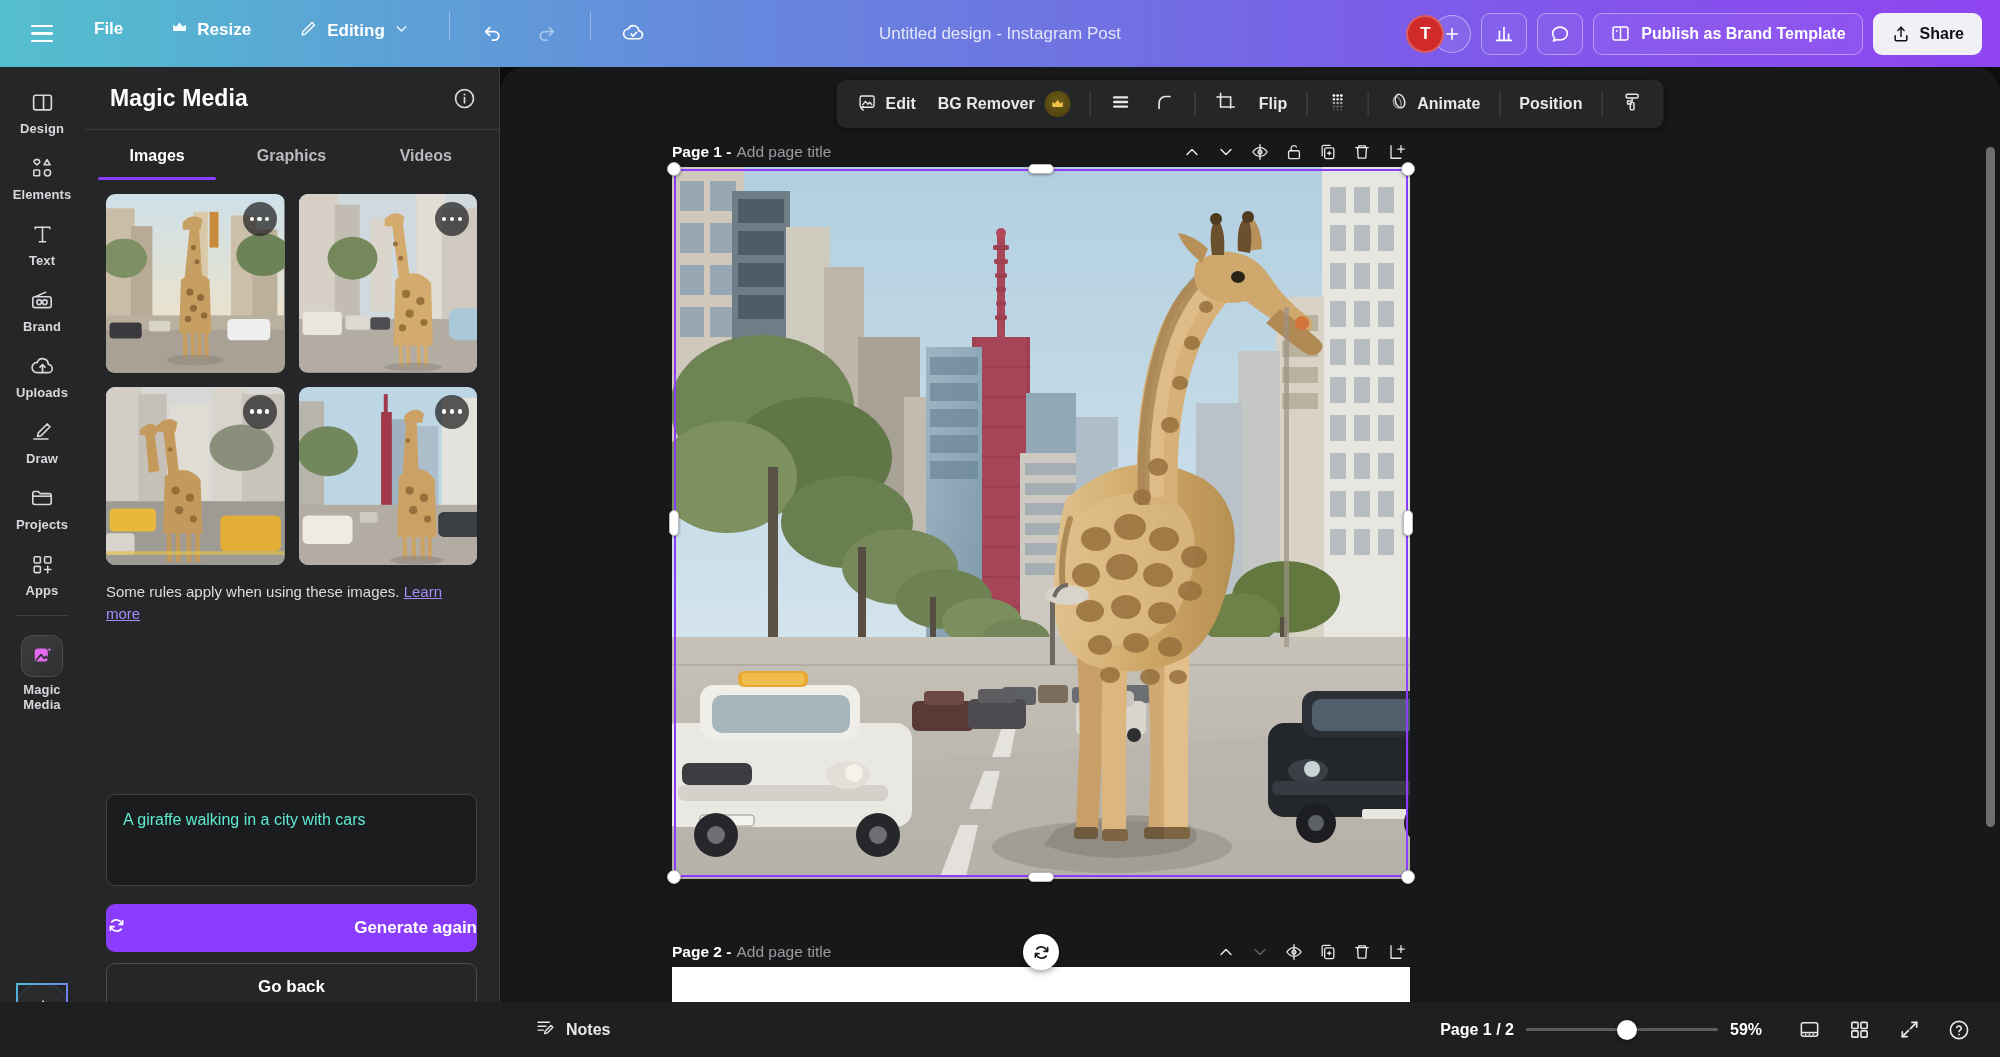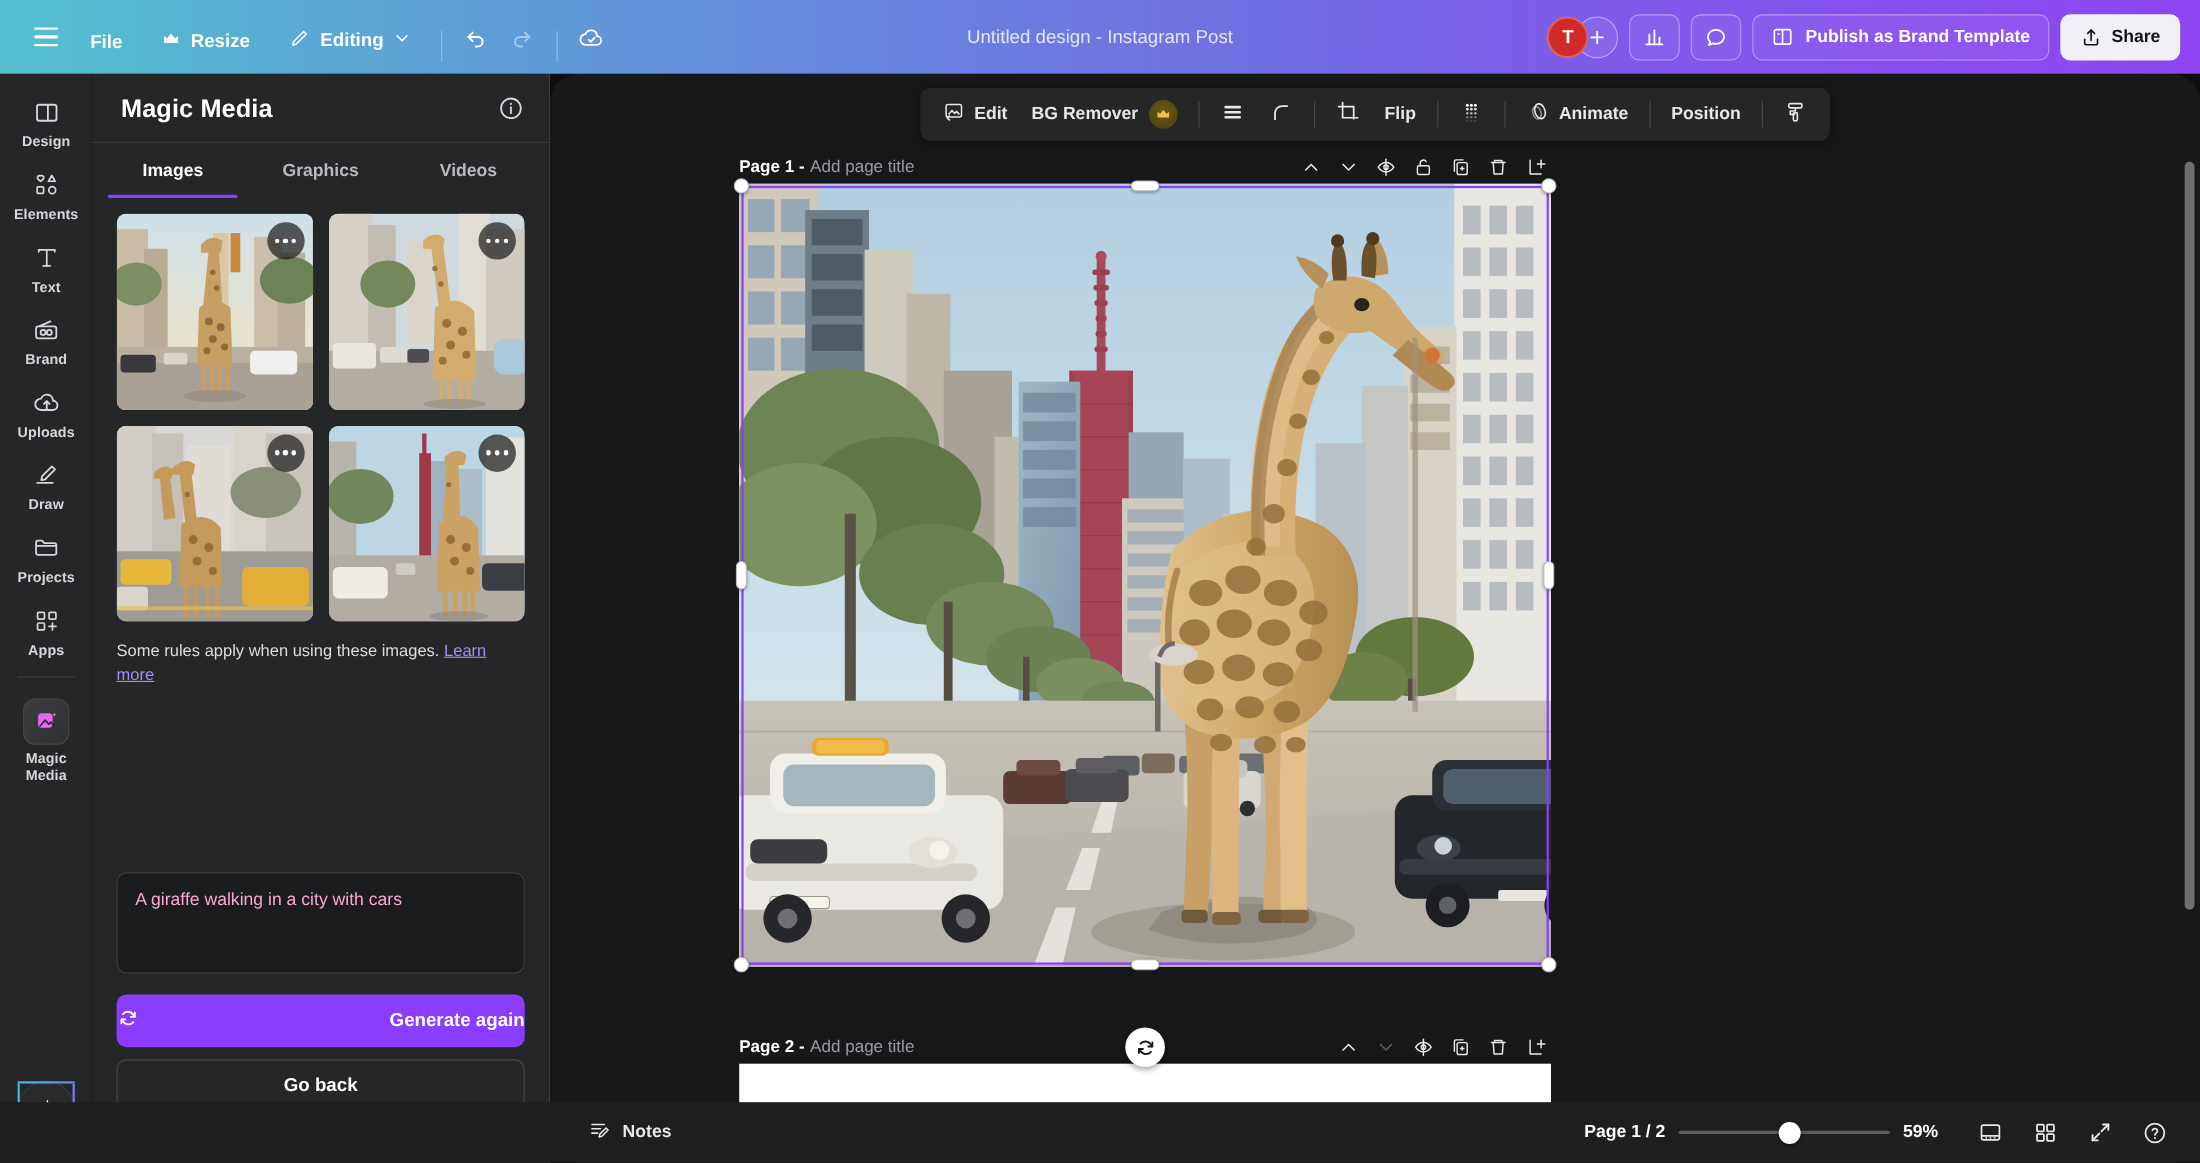--- a/index.html
+++ b/index.html
@@ -10,21 +10,21 @@
     overflow: hidden;
   }
   .app { position: relative; width: 2000px; height: 1057px; }
 
   
   .topbar {
     position: absolute; top: 0; left: 0; width: 2000px; height: 67px;
     background: linear-gradient(90deg,#55bfcf 0%,#55b7d0 6%,#5aa9d4 14%,#5f9bd8 24%,#6689dd 36%,#6b7be0 47%,#7070e3 56%,#7a5fe8 68%,#8354ec 80%,#8a4bef 92%,#8f45f0 100%);
     display: flex; align-items: center; z-index: 50;
   }
-  .tb-left { display: flex; align-items: flex-end; gap: 0; padding-left: 20px; }
+  .tb-left { display: flex; align-items: flex-start; gap: 12px; padding-left: 20px; }
   .hamburger {
     width: 44px; height: 44px; display: flex; flex-direction: column;
     justify-content: center; align-items: center; gap: 5px; cursor: pointer;
     border-radius: 6px;
   }
   .hamburger span { display:block; width: 22px; height: 2.4px; background:#fff; border-radius:2px; }
   .tb-item {
     display: flex; align-items: center; gap: 9px;
     padding: 7px 14px; margin: 0 4px; border-radius: 6px;
     color: #fff; font-size: 17px; font-weight: 600; cursor: pointer;
@@ -163,21 +163,21 @@
   .rules-line a { color: #a78bfa; text-decoration: underline; cursor: pointer; }
   .notice {
     margin-top: 16px; background: #303133; border-radius: 9px;
     padding: 20px 22px 20px 18px; display: flex; gap: 16px; align-items: flex-start;
   }
   .notice-txt { color: #e8e8ea; font-size: 15.5px; line-height: 1.62; }
   .notice-txt b { font-weight: 700; text-decoration: underline; cursor: pointer; }
   .panel-foot { padding: 14px 22px 16px; }
   .prompt-box {
     width: 100%; height: 92px; background: #1b1c1d; border: 1px solid #414244;
-    border-radius: 9px; padding: 14px 16px; color: #f9a8d4; font-size: 16px;
+    border-radius: 9px; padding: 14px 16px; color: #5eead4; font-size: 16px;
     line-height: 1.4; resize: none; outline: none;
     font-family: "Liberation Sans", sans-serif;
   }
   .btn-generate {
     width: 100%; height: 48px; margin-top: 14px; border: none;
     border-radius: 9px; background: #8b3dff; color: #fff;
     font-size: 17px; font-weight: 700; cursor: pointer;
     display: flex; align-items: center; justify-content: space-between; gap: 12px;
     font-family: "Liberation Sans", sans-serif;
   }

